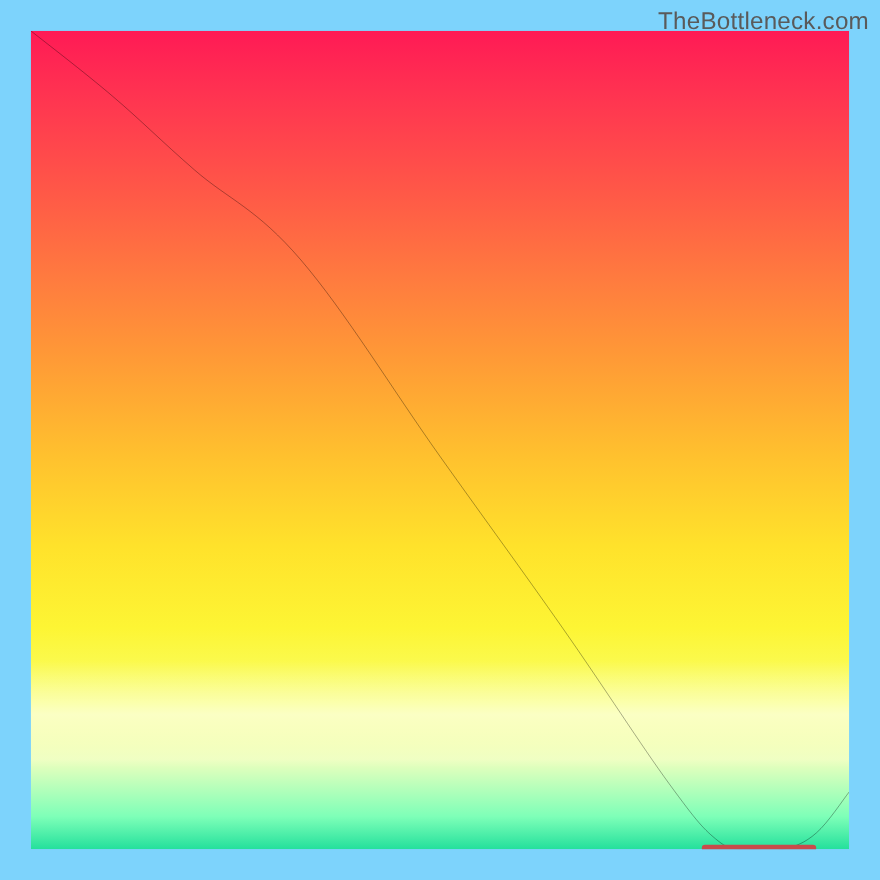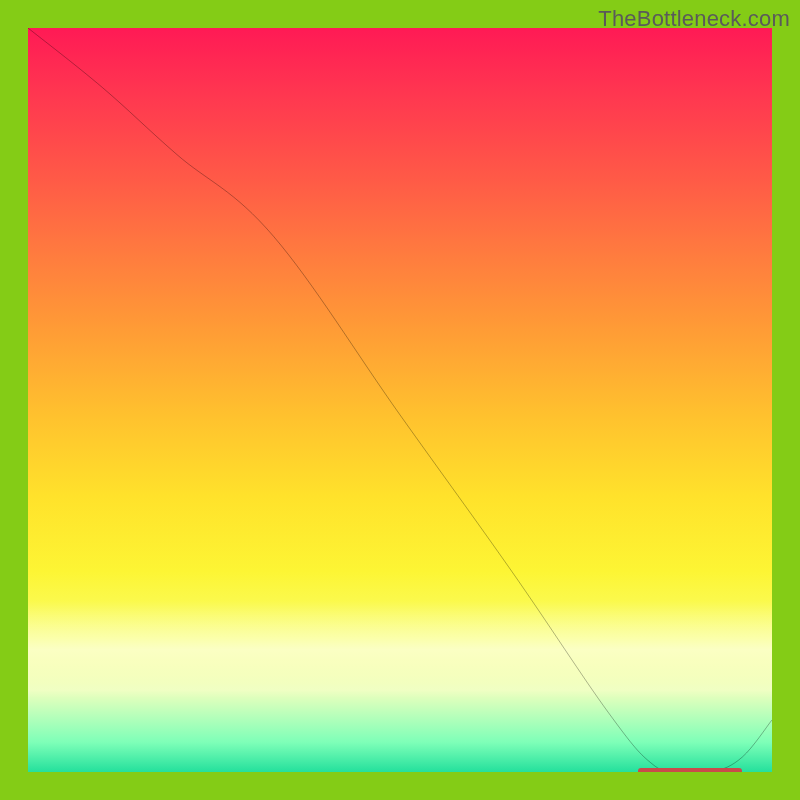--- a/index.html
+++ b/index.html
@@ -8,21 +8,21 @@
     width: 800px;
     height: 800px;
     background: #000;
     overflow: hidden;
     font-family: Arial, Helvetica, sans-serif;
   }
   .outer {
     position: relative;
     width: 800px;
     height: 800px;
-    background: #84cc16;
+    background: #7dd3fc;
   }
   .plot-area {
     position: absolute;
     left: 28px;
     top: 28px;
     width: 744px;
     height: 744px;
     overflow: hidden;
   }
   .gradient-bg {

